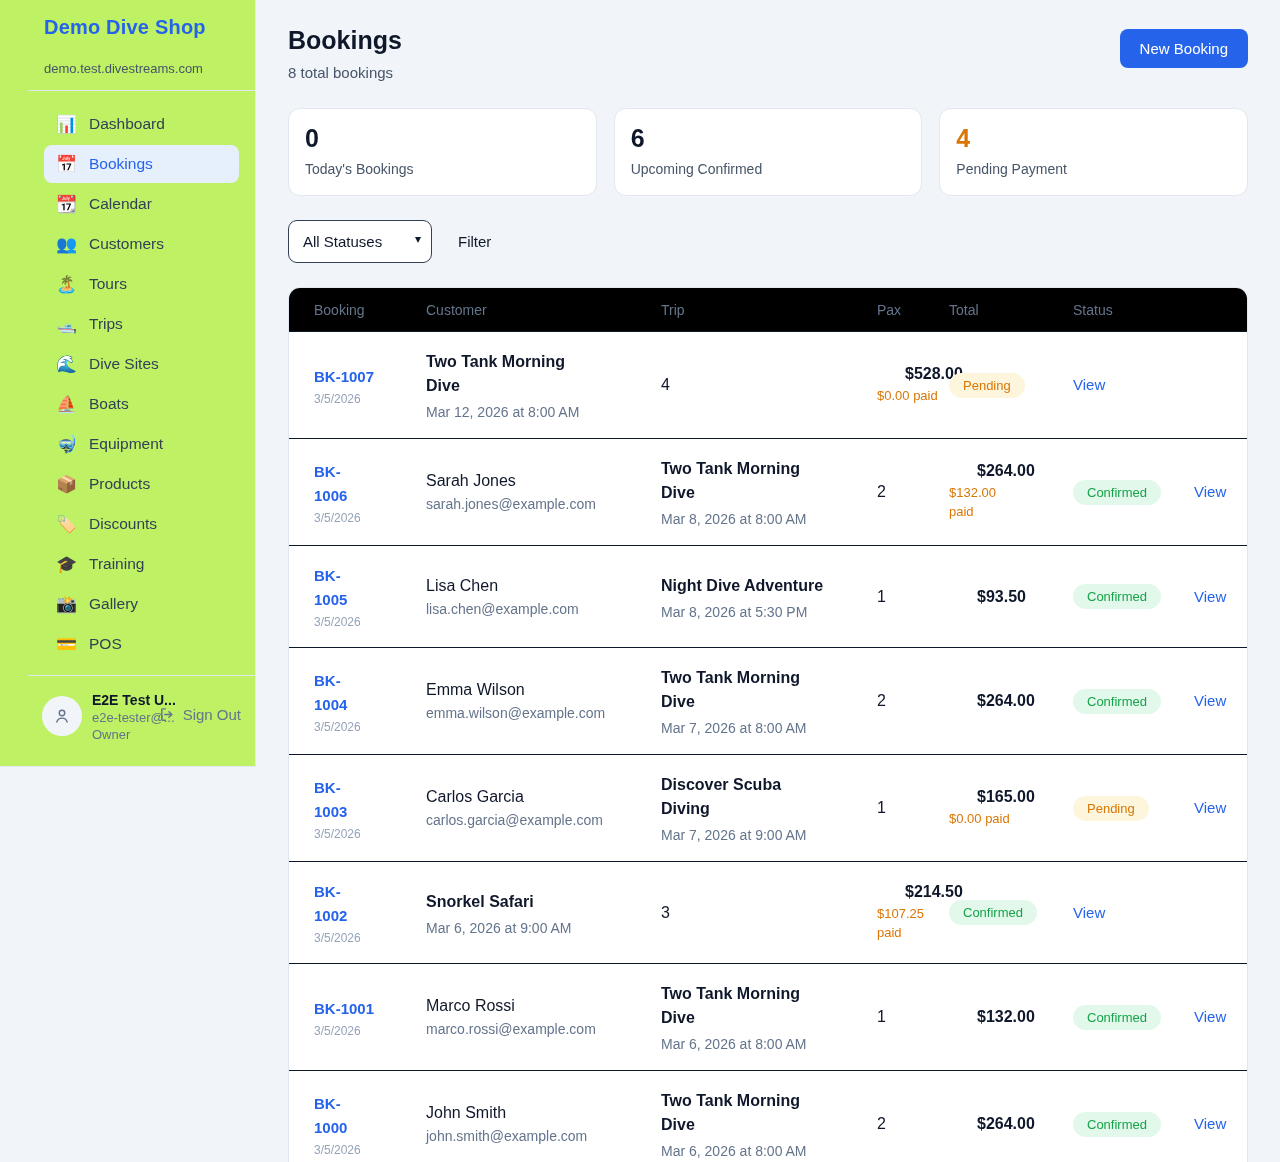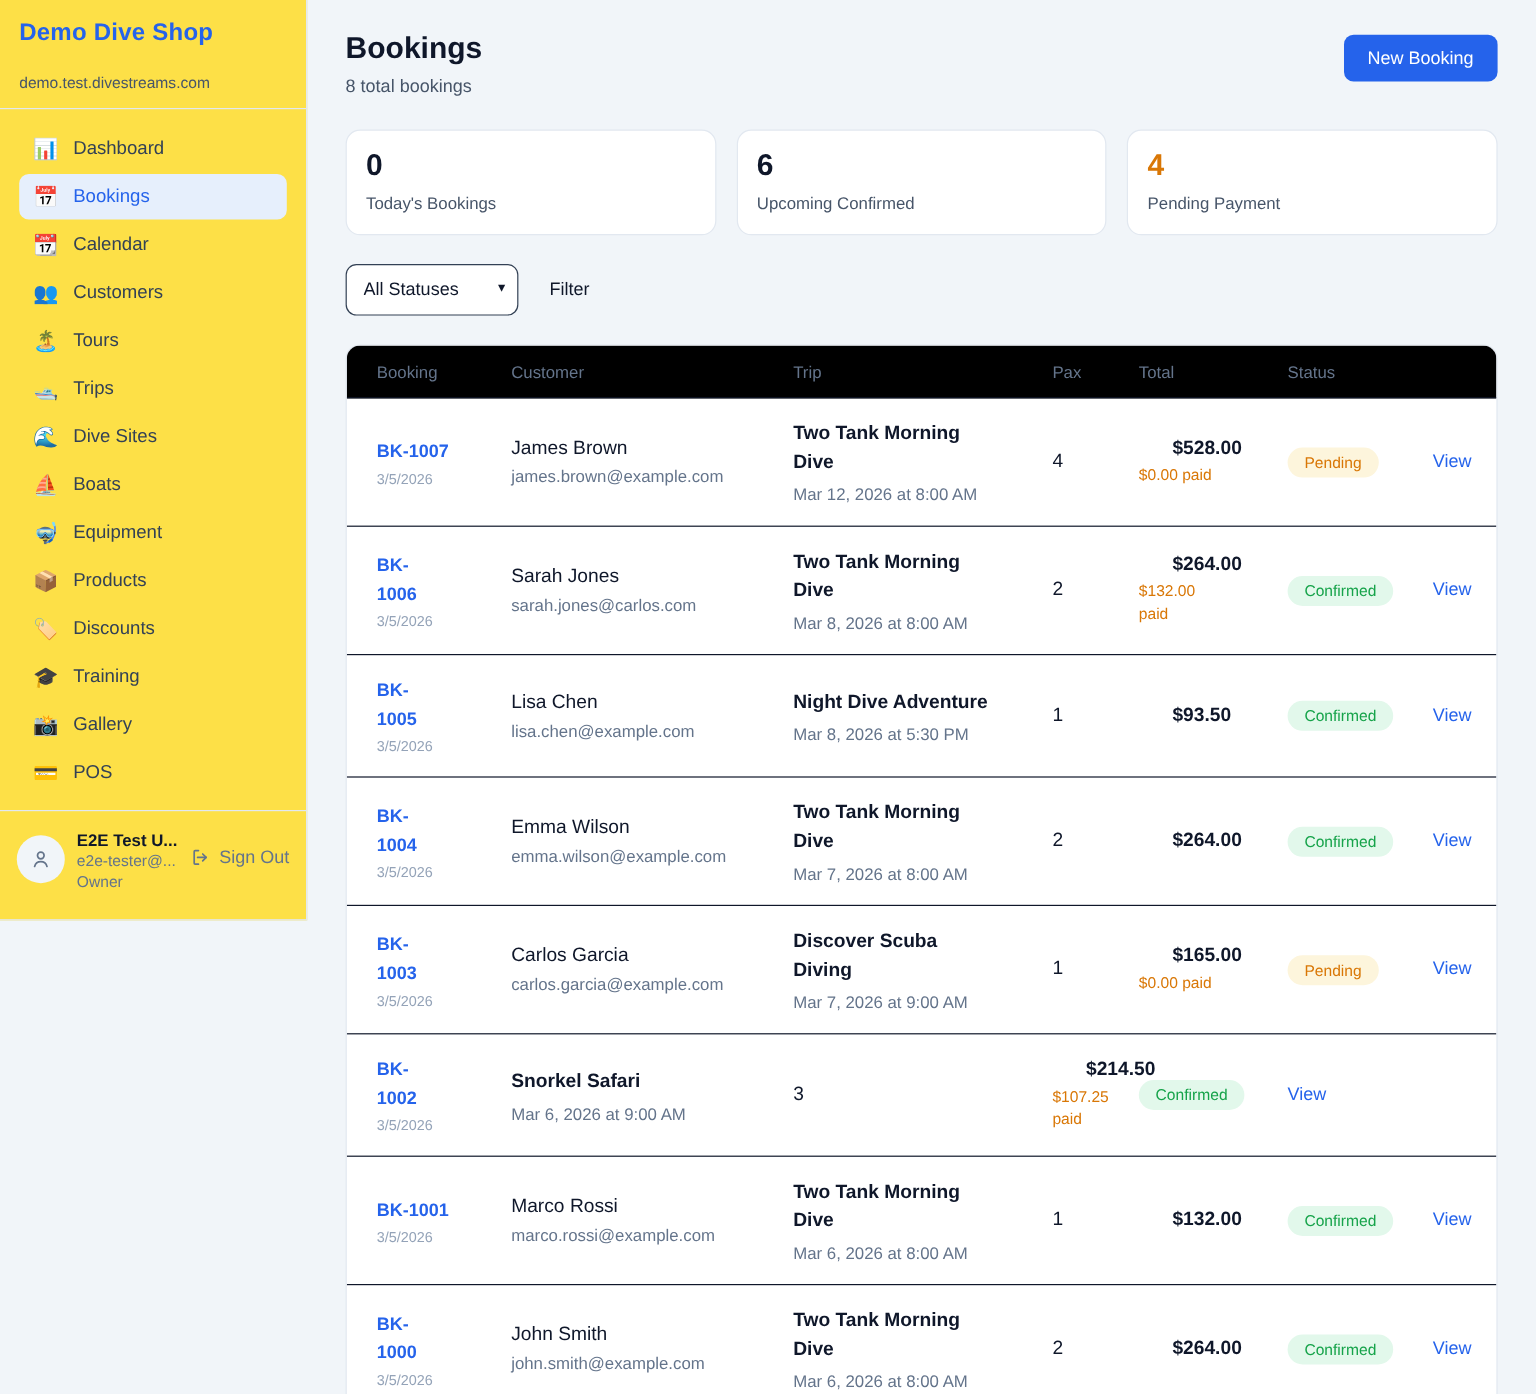--- a/index.html
+++ b/index.html
@@ -3,22 +3,22 @@
 <meta charset="utf-8">
 <style>
   * { margin:0; padding:0; box-sizing:border-box; }
   html,body { width:1280px; height:1162px; overflow:hidden; }
   body {
     font-family:"Liberation Sans","DejaVu Sans",sans-serif;
     background:#f1f5f9; color:#0f172a; position:relative;
   }
   
   .sidebar {
-    position:absolute; top:0; left:0; width:256px; background:#fde047;
-    border-right:1px solid #e2e8f0; border-bottom:1px solid #e2e8f0;
+    position:absolute; top:0; left:0; width:256px; background:#bef264;
+    border-right:1px solid #e2e8f0; border-bottom:1px solid #e2e8f0;padding-left:28px;
   }
   .brand { padding:16px 16px 14px; border-bottom:1px solid #e2e8f0; }
   .brand-name { color:#2563eb; font-size:20px; font-weight:700; letter-spacing:.2px; }
   .brand-domain { color:#475569; font-size:13px; margin-top:22px; }
   .nav { padding:14px 16px 10px; }
   .nav-item {
     display:flex; align-items:center; gap:13px; padding:10px 12px;
     border-radius:8px; color:#334155; font-size:15.5px; cursor:pointer;
     margin-bottom:2px;
   }
@@ -231,24 +231,20 @@
       <div>Total</div>
       <div>Status</div>
       <div></div>
     </div>
     <div id="tbody">
         <div class="trow">
     <div class="c-booking">
       <a class="ref">BK-1007</a>
       <div class="refdate">3/5/2026</div>
     </div>
-    <div class="c-customer">
-      <div class="cname">James Brown</div>
-      <div class="cemail">james.brown@example.com</div>
-    </div>
     <div class="c-trip">
       <div class="tname">Two Tank Morning
 Dive</div>
       <div class="tdate">Mar 12, 2026 at 8:00 AM</div>
     </div>
     <div class="c-pax">4</div>
     <div class="c-total">
       <div class="amount">$528.00</div>
       <div class="paid">$0.00 paid</div>
     </div>
@@ -260,21 +256,21 @@
     </div>
   </div>
         <div class="trow">
     <div class="c-booking">
       <a class="ref">BK-
 1006</a>
       <div class="refdate">3/5/2026</div>
     </div>
     <div class="c-customer">
       <div class="cname">Sarah Jones</div>
-      <div class="cemail">sarah.jones@carlos.com</div>
+      <div class="cemail">sarah.jones@example.com</div>
     </div>
     <div class="c-trip">
       <div class="tname">Two Tank Morning
 Dive</div>
       <div class="tdate">Mar 8, 2026 at 8:00 AM</div>
     </div>
     <div class="c-pax">2</div>
     <div class="c-total">
       <div class="amount">$264.00</div>
       <div class="paid">$132.00

